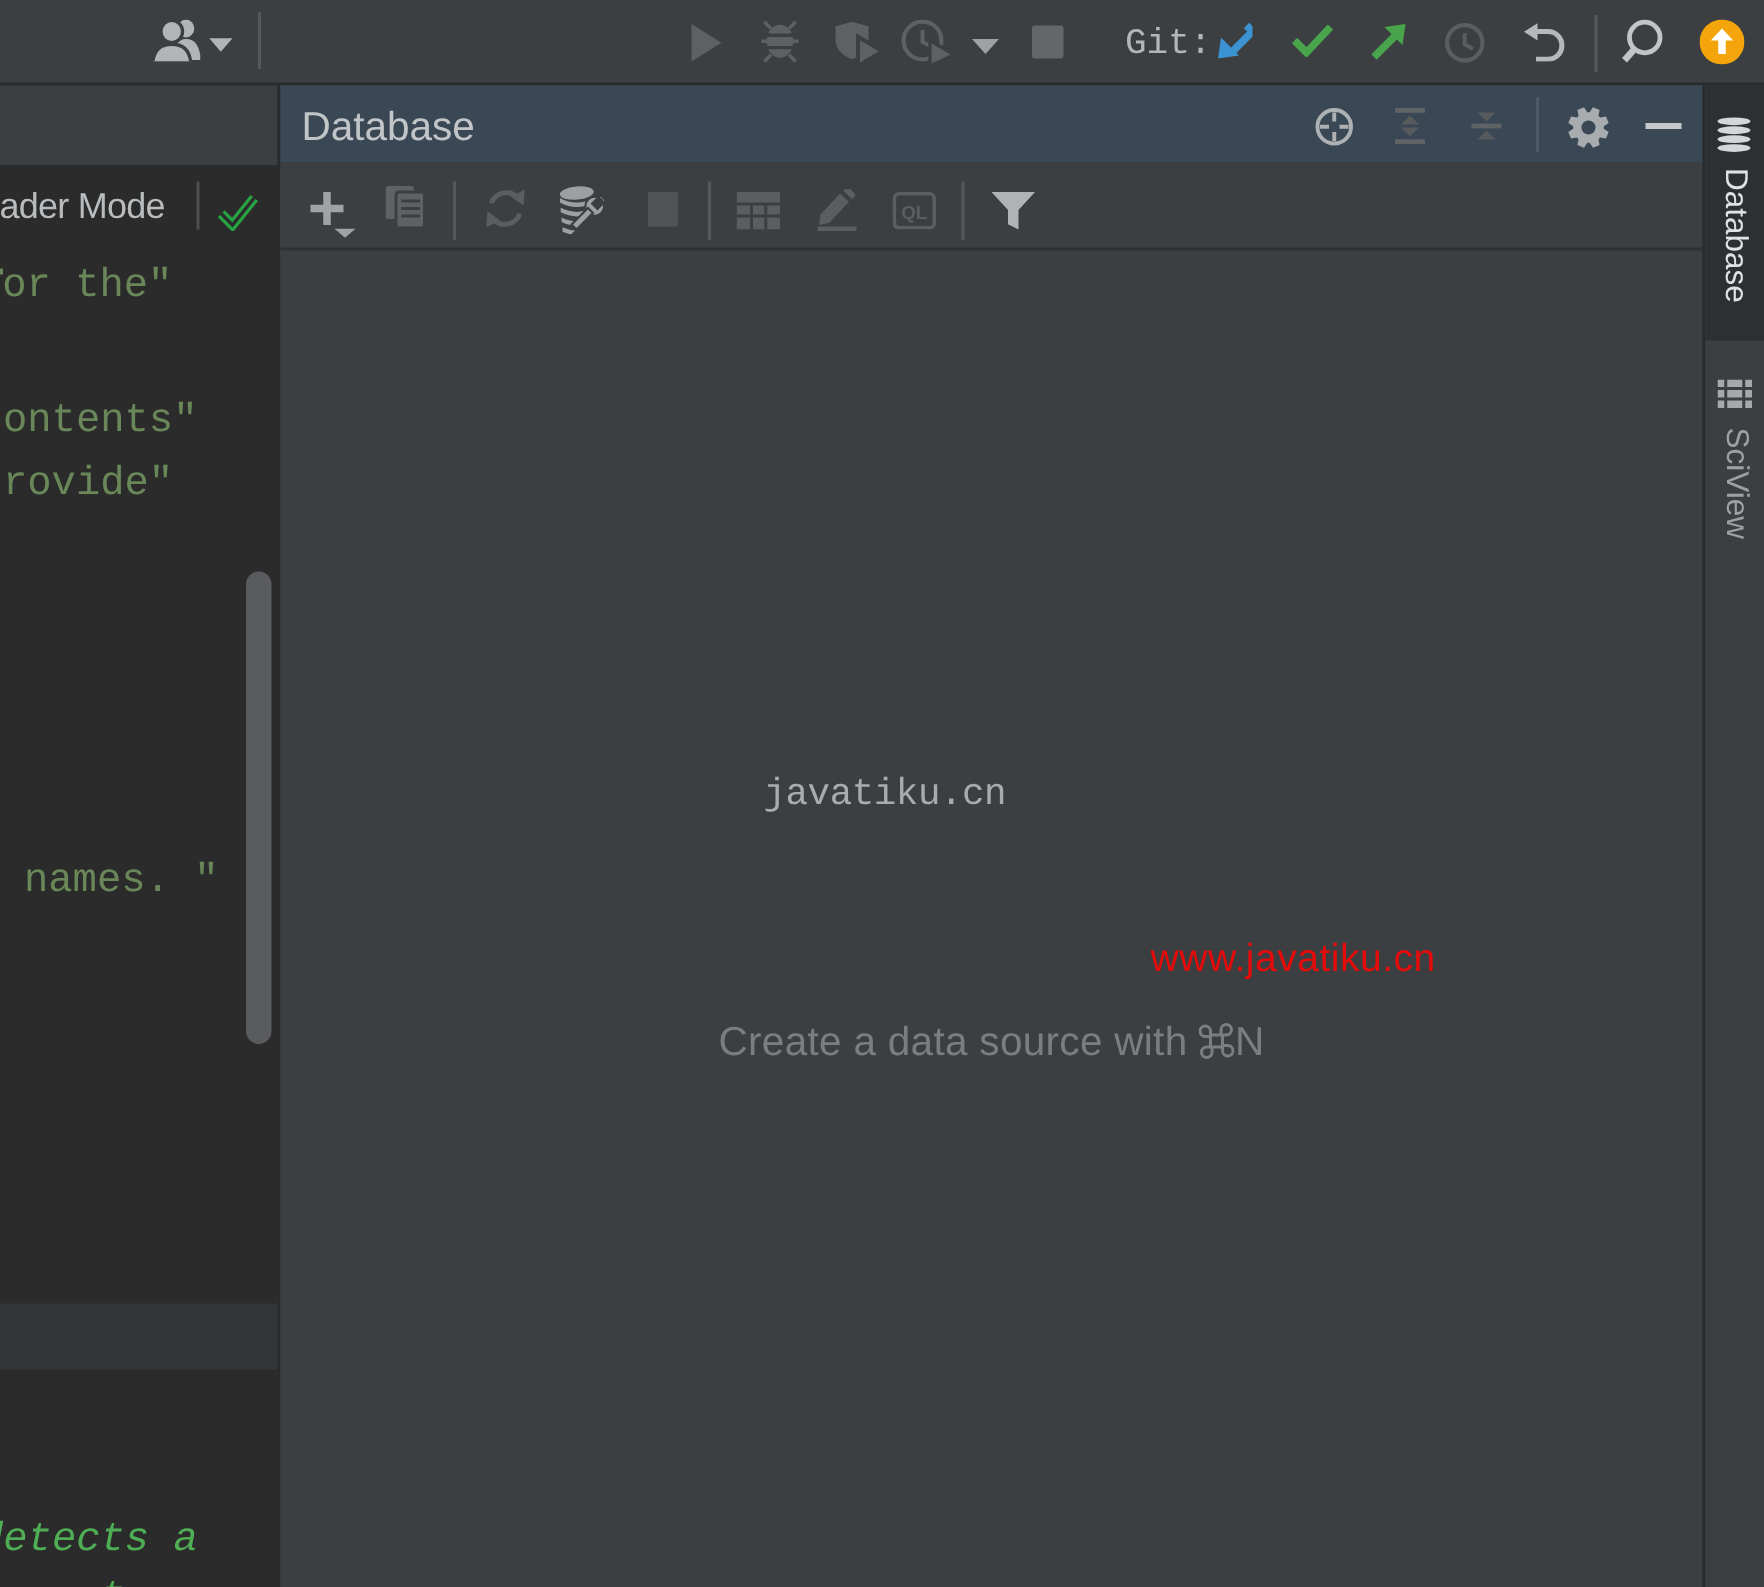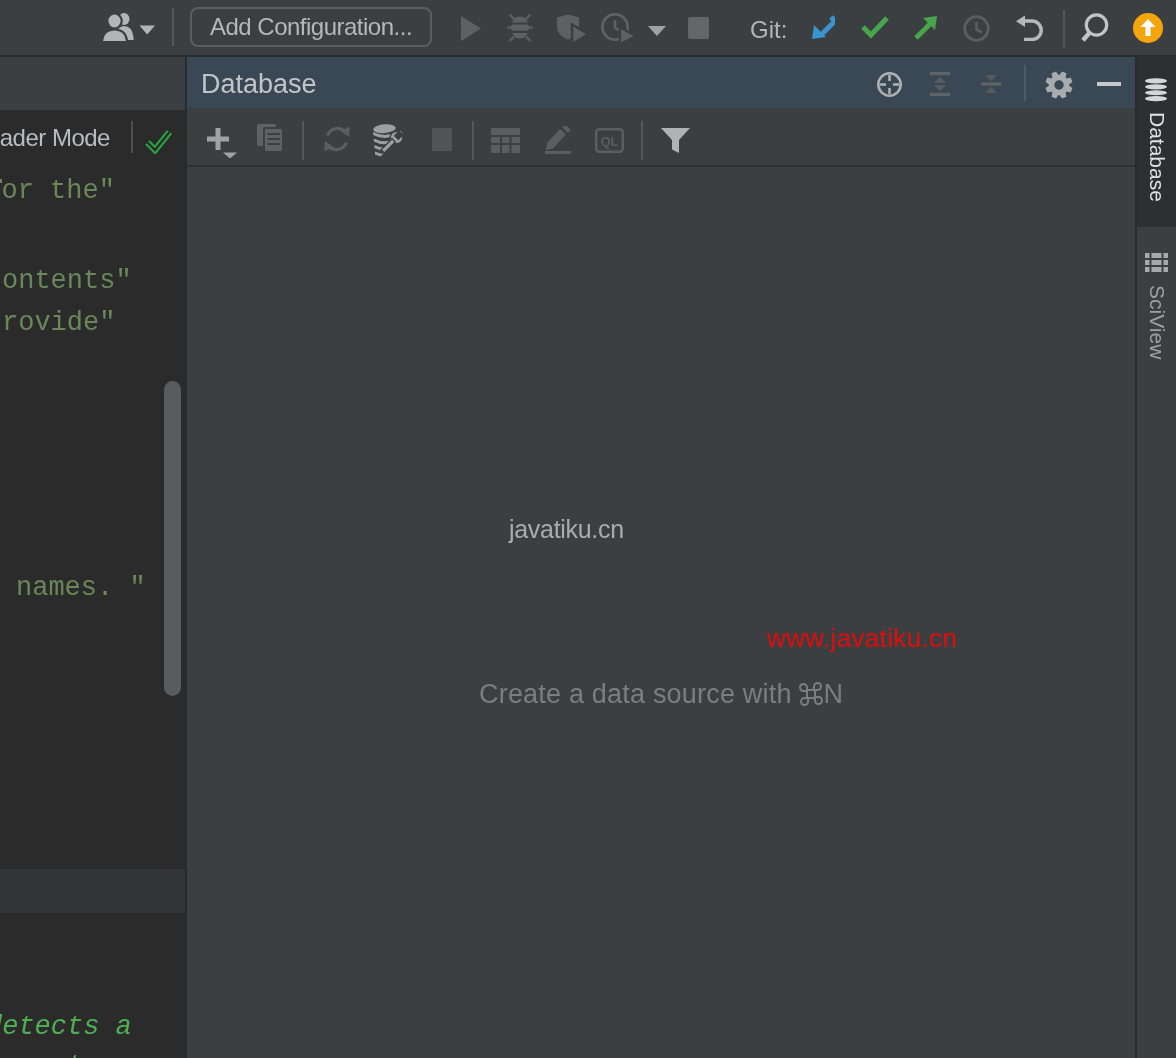--- a/index.html
+++ b/index.html
@@ -20,21 +20,20 @@
     </g>
     <g fill="#b2b5b7" stroke="#3c3f41" stroke-width="2.2">
       <ellipse cx="13.5" cy="8" rx="7.2" ry="7.5"></ellipse>
       <path d="M13.5 16.5 Q24.5 16.5 26 27.5 L26 29 L1 29 L1 27.5 Q2.5 16.5 13.5 16.5 Z"></path>
     </g>
     <path d="M38.5 12.5 L54 12.5 L46.2 21.5 Z" fill="#b2b5b7"></path>
   </svg>
 
   <div class="abs" style="left:172px;top:8px;width:2px;height:38px;background:#55585a;"></div>
 
-  <div class="abs" style="left:190px;top:7px;width:238px;height:36px;border:2px solid #5b5e60;border-radius:8px;color:#b5b8ba;font-size:24px;letter-spacing:-0.5px;line-height:36px;text-align:center;">Add Configuration...</div>
 
   <svg class="abs" style="left:460px;top:16px;" width="22" height="25" viewBox="0 0 22 25">
     <path d="M1 0 L21 12.5 L1 25 Z" fill="#5d6163"></path>
   </svg>
 
   <svg class="abs" style="left:506px;top:12px;" width="28" height="31" viewBox="0 0 28 31">
     <g stroke="#5d6163" stroke-width="2.4" fill="none">
       <path d="M8 7 L3.5 2.5"></path>
         <path d="M20 7 L24.5 2.5"></path>
       <path d="M8 24.5 L3.5 29"></path>
@@ -55,21 +54,21 @@
     <path d="M15 7 L15 15 L21 18" fill="none" stroke="#5d6163" stroke-width="2.6"></path>
     <path d="M20 14 L36 23.5 L20 31 Z" fill="#5d6163" stroke="#3c3f41" stroke-width="2.2"></path>
   </svg>
 
   <svg class="abs" style="left:647px;top:25px;" width="20" height="12" viewBox="0 0 20 12">
     <path d="M1 1 L19 1 L10 11 Z" fill="#9fa2a4"></path>
   </svg>
 
   <div class="abs" style="left:688px;top:17px;width:21px;height:22px;background:#63676a;border-radius:2px;"></div>
 
-  <div class="abs" style="left:750px;top:18px;font-size:24px;line-height:1;color:#b3b6b8;">Git:</div>
+  <div class="abs" style="left:750px;top:18px;font-size:24px;line-height:1;color:#b3b6b8;font-family:Liberation Mono, monospace;">Git:</div>
 
   <svg class="abs" style="left:811px;top:15px;" width="24" height="25" viewBox="0 0 24 25">
     <path d="M20 2 L24 6 L10 20" fill="none" stroke="#3b94d1" stroke-width="5"></path>
     <path d="M1 24 L3 10 L15 22 Z" fill="#3b94d1"></path>
   </svg>
 
   <svg class="abs" style="left:861px;top:16px;" width="28" height="22" viewBox="0 0 28 22">
     <path d="M2 11 L10 19 L26 2" fill="none" stroke="#49a54c" stroke-width="5"></path>
   </svg>
 
@@ -238,21 +237,21 @@
     <rect x="1.2" y="1.2" width="26.6" height="22.6" rx="3" fill="none" stroke="#5a5e60" stroke-width="2.4"></rect>
     <text x="14.5" y="18" font-family="Liberation Sans" font-size="12.5" font-weight="bold" fill="#5a5e60" text-anchor="middle">QL</text>
   </svg>
 
   <div class="abs" style="left:454px;top:64px;width:2px;height:39px;background:#55585a;"></div>
 
   <svg class="abs" style="left:474px;top:71px;" width="29" height="25" viewBox="0 0 29 25">
     <path d="M0 0 L29 0 L18 12 L18 25 L11 21.5 L11 12 Z" fill="#b0b3b5"></path>
   </svg>
 
-  <div class="abs" style="left:322px;top:460px;font-family:Liberation Sans, sans-serif;font-size:25px;line-height:1;color:#a9acae;letter-spacing:-0.3px;">javatiku.cn</div>
+  <div class="abs" style="left:322px;top:460px;font-family:Liberation Mono, monospace;font-size:25px;line-height:1;color:#a9acae;letter-spacing:-0.3px;">javatiku.cn</div>
   <div class="abs" style="left:564px;top:568px;font-size:26px;letter-spacing:0.35px;line-height:1;color:#e50b0b;margin-left:16px;">www.javatiku.cn</div>
   <div class="abs" style="left:292px;top:624px;font-size:27px;letter-spacing:0.2px;line-height:1;color:#7b7e81;">Create a data source with <svg width="24" height="26" viewBox="0 0 24 24" style="display:inline-block;vertical-align:-4px">
         <path d="M8 8 V5.5 A3.5 3.5 0 1 0 4.5 9 H8 M16 8 h2.5 A3.5 3.5 0 1 0 15 4.5 V8 M8 16 H5.5 A3.5 3.5 0 1 0 9 19.5 V16 M16 16 v2.5 a3.5 3.5 0 1 0 3.5 -3.5 H16 M8 8 h8 v8 h-8 z" fill="none" stroke="#7b7e81" stroke-width="2"></path>
       </svg>N</div>
 </div>
 
 <div class="abs" style="left:1135px;top:57px;width:2px;height:1001px;background:#282b2d;"></div>
 
 <div class="abs" id="stripe" style="left:1137px;top:57px;width:39px;height:1001px;background:#3c3f41;">
   <div class="abs" style="left:0;top:0;width:39px;height:170px;background:#2d2f31;"></div>

